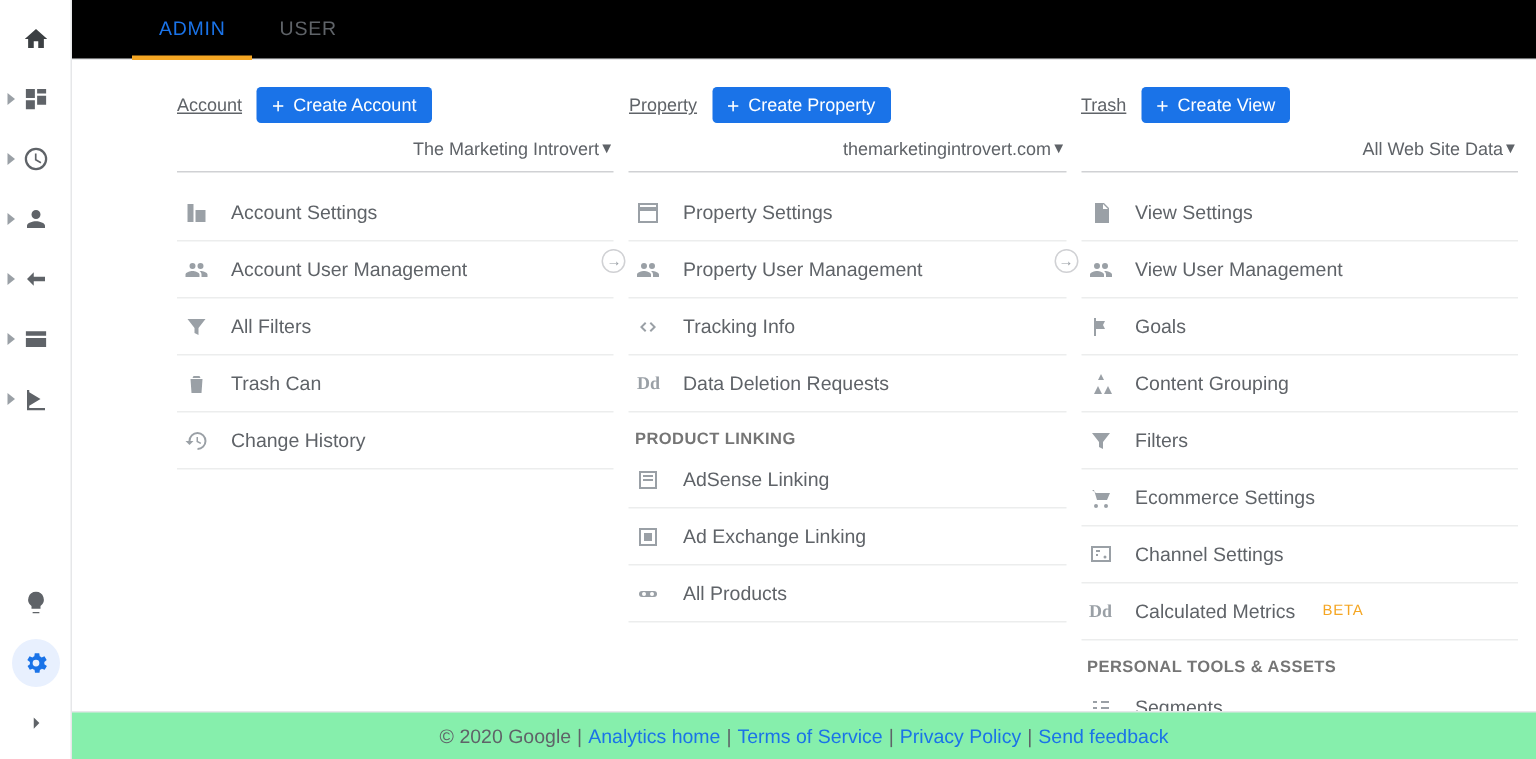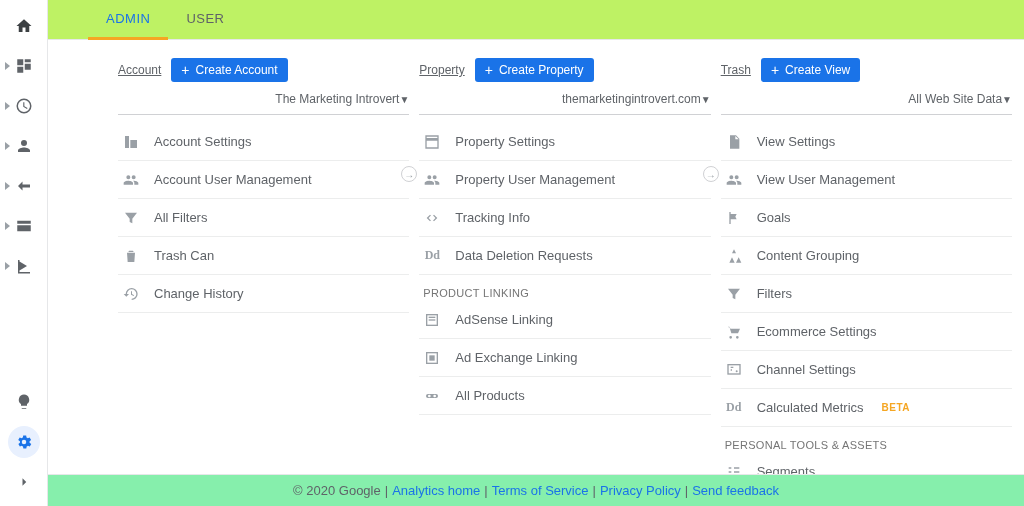--- a/index.html
+++ b/index.html
@@ -13,40 +13,40 @@
   .side-icon.home svg { fill: #3c4043; }
   .tri { width: 0; height: 0; border-top: 4px solid transparent; border-bottom: 4px solid transparent; border-left: 5px solid #9aa0a6; position: absolute; left: -6px; }
   .side-icon.with-caret .tri { left: -3px; }
   .sidebar .spacer { flex: 1; }
   .side-icon.active { background: #e8f0fe; }
   .side-icon.active svg { fill: #1a73e8; }
 
   
   .main { flex: 1; display: flex; flex-direction: column; }
 
-  .tabs { height: 40px; display: flex; align-items: center; padding-left: 40px; border-bottom: 1px solid #e6e7e9; background: #bef264; }
+  .tabs { height: 40px; display: flex; align-items: center; padding-left: 40px; border-bottom: 1px solid #e6e7e9; background: #000000; }
   .tab { font-size: 13px; font-weight: 500; letter-spacing: .5px; color: #5f6368; padding: 0 18px; height: 40px; display: flex; align-items: center; cursor: pointer; border-bottom: 3px solid transparent; }
   .tab.selected { color: #1a73e8; border-bottom: 3px solid #f5a623; }
 
   .admin-body { flex: 1; background: #fff; margin: 0; padding: 18px 12px 0 70px; display: flex; gap: 10px; overflow: hidden; }
 
   .col { flex: 1; min-width: 0; }
   .col-head { display: flex; align-items: center; gap: 10px; margin-bottom: 4px; }
   .col-label { font-size: 12px; color: #5f6368; text-decoration: underline; }
   .blue-btn { background: #1a73e8; color: #fff; border: none; border-radius: 3px; font-size: 12px; font-weight: 500; padding: 5px 10px; display: flex; align-items: center; gap: 6px; cursor: pointer; }
   .blue-btn .plus { font-size: 14px; line-height: 1; }
   .selector { display: flex; align-items: center; justify-content: flex-end; border-bottom: 1px solid #d0d1d4; padding: 6px 0 8px; margin-bottom: 8px; cursor: pointer; }
   .selector-text { font-size: 12px; color: #5f6368; }
   .chev { color: #5f6368; font-size: 10px; }
 
   .entry { display: flex; align-items: center; gap: 14px; height: 38px; border-bottom: 1px solid #eceded; color: #5f6368; font-size: 13px; cursor: pointer; padding: 0 4px; }
   .entry-icon { width: 18px; height: 18px; display: flex; align-items: center; justify-content: center; }
   .entry-icon svg { width: 16px; height: 16px; fill: #9aa0a6; }
-  .section-header { font-size: 11px; font-weight: 400; color: #757575; letter-spacing: .3px; margin: 12px 0 2px 4px; }
-  .beta { color: #f5a623; font-size: 10px; font-weight: 700; margin-left: 4px; letter-spacing: .5px; }
+  .section-header { font-size: 11px; font-weight: 700; color: #757575; letter-spacing: .3px; margin: 12px 0 2px 4px; }
+  .beta { color: #f5a623; font-size: 10px; font-weight: 400; margin-left: 4px; letter-spacing: .5px; }
 
   .assign-dot { position: absolute; width: 16px; height: 16px; border: 1px solid #d0d1d4; border-radius: 50%; background: #fff; display: flex; align-items: center; justify-content: center; color: #9aa0a6; font-size: 10px; }
   .col-wrap { position: relative; }
 
   
   .footer { height: 32px; display: flex; align-items: center; justify-content: center; font-size: 13px; background: #86efac; border-top: 1px solid #e6e7e9; }
   .footer span { color: #5f6368; }
   .footer a { color: #1a73e8; text-decoration: none; cursor: pointer; }
   .sep { margin: 0 4px; color: #9aa0a6; }
 

